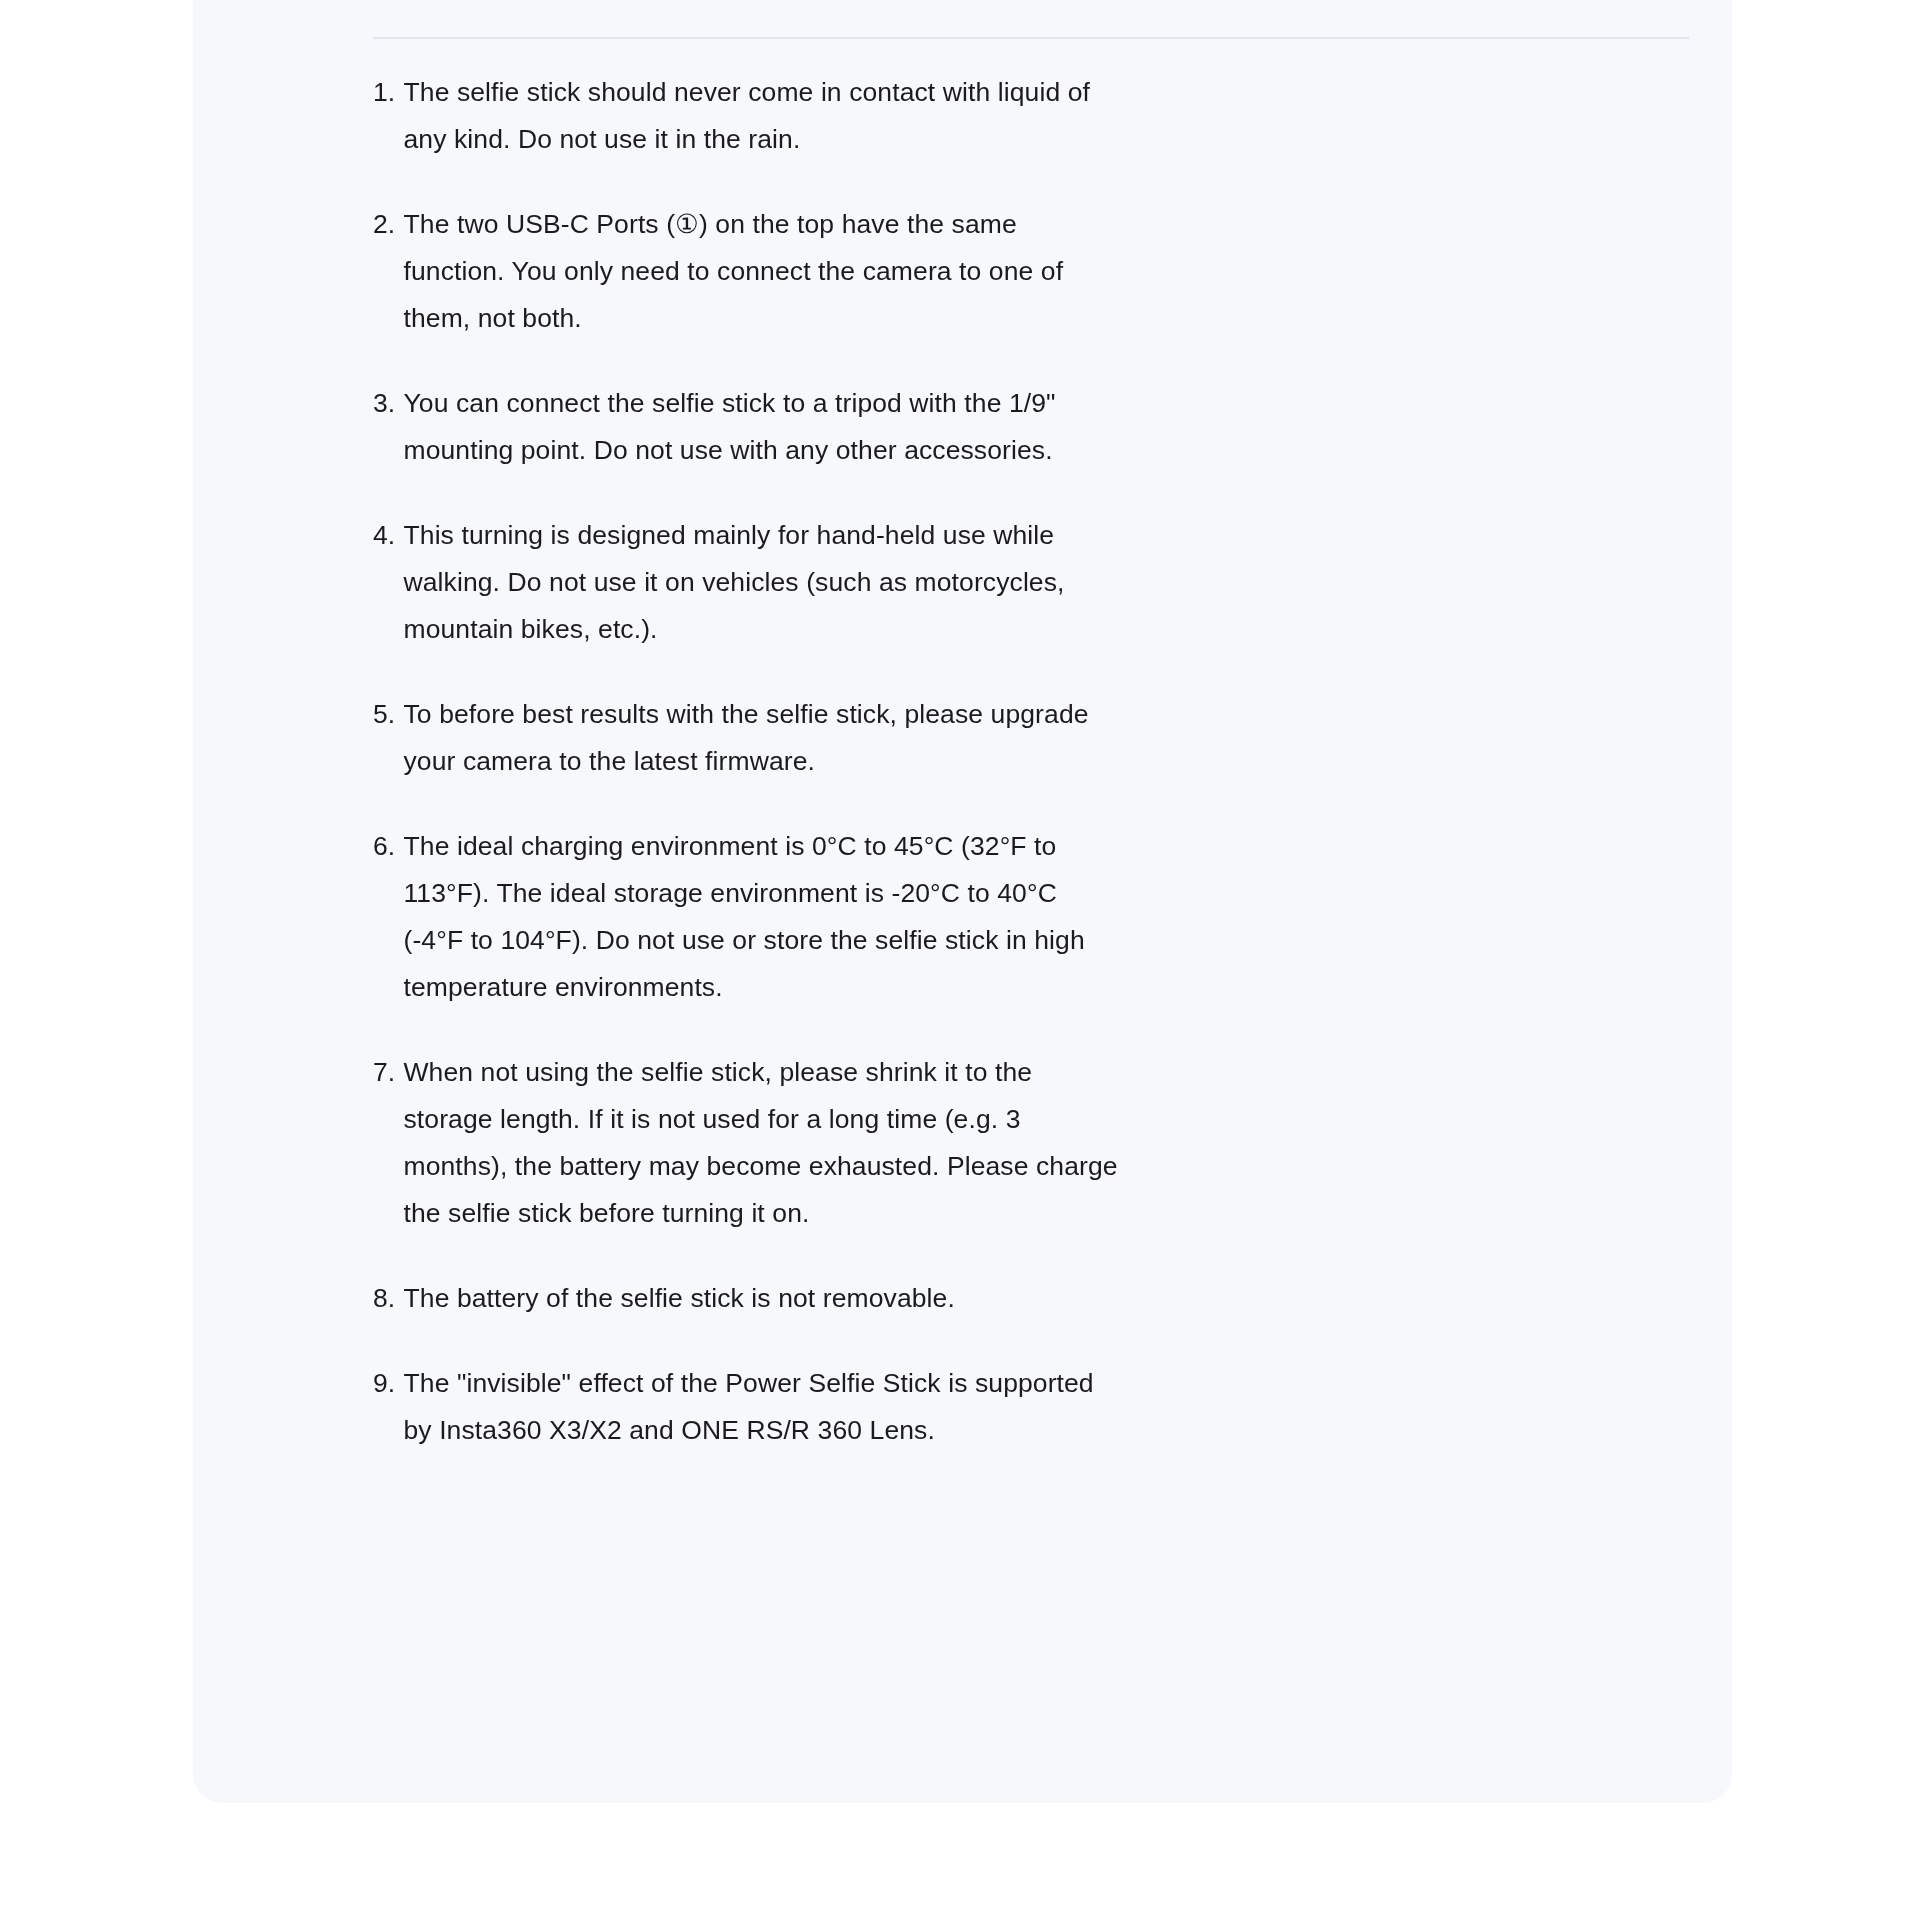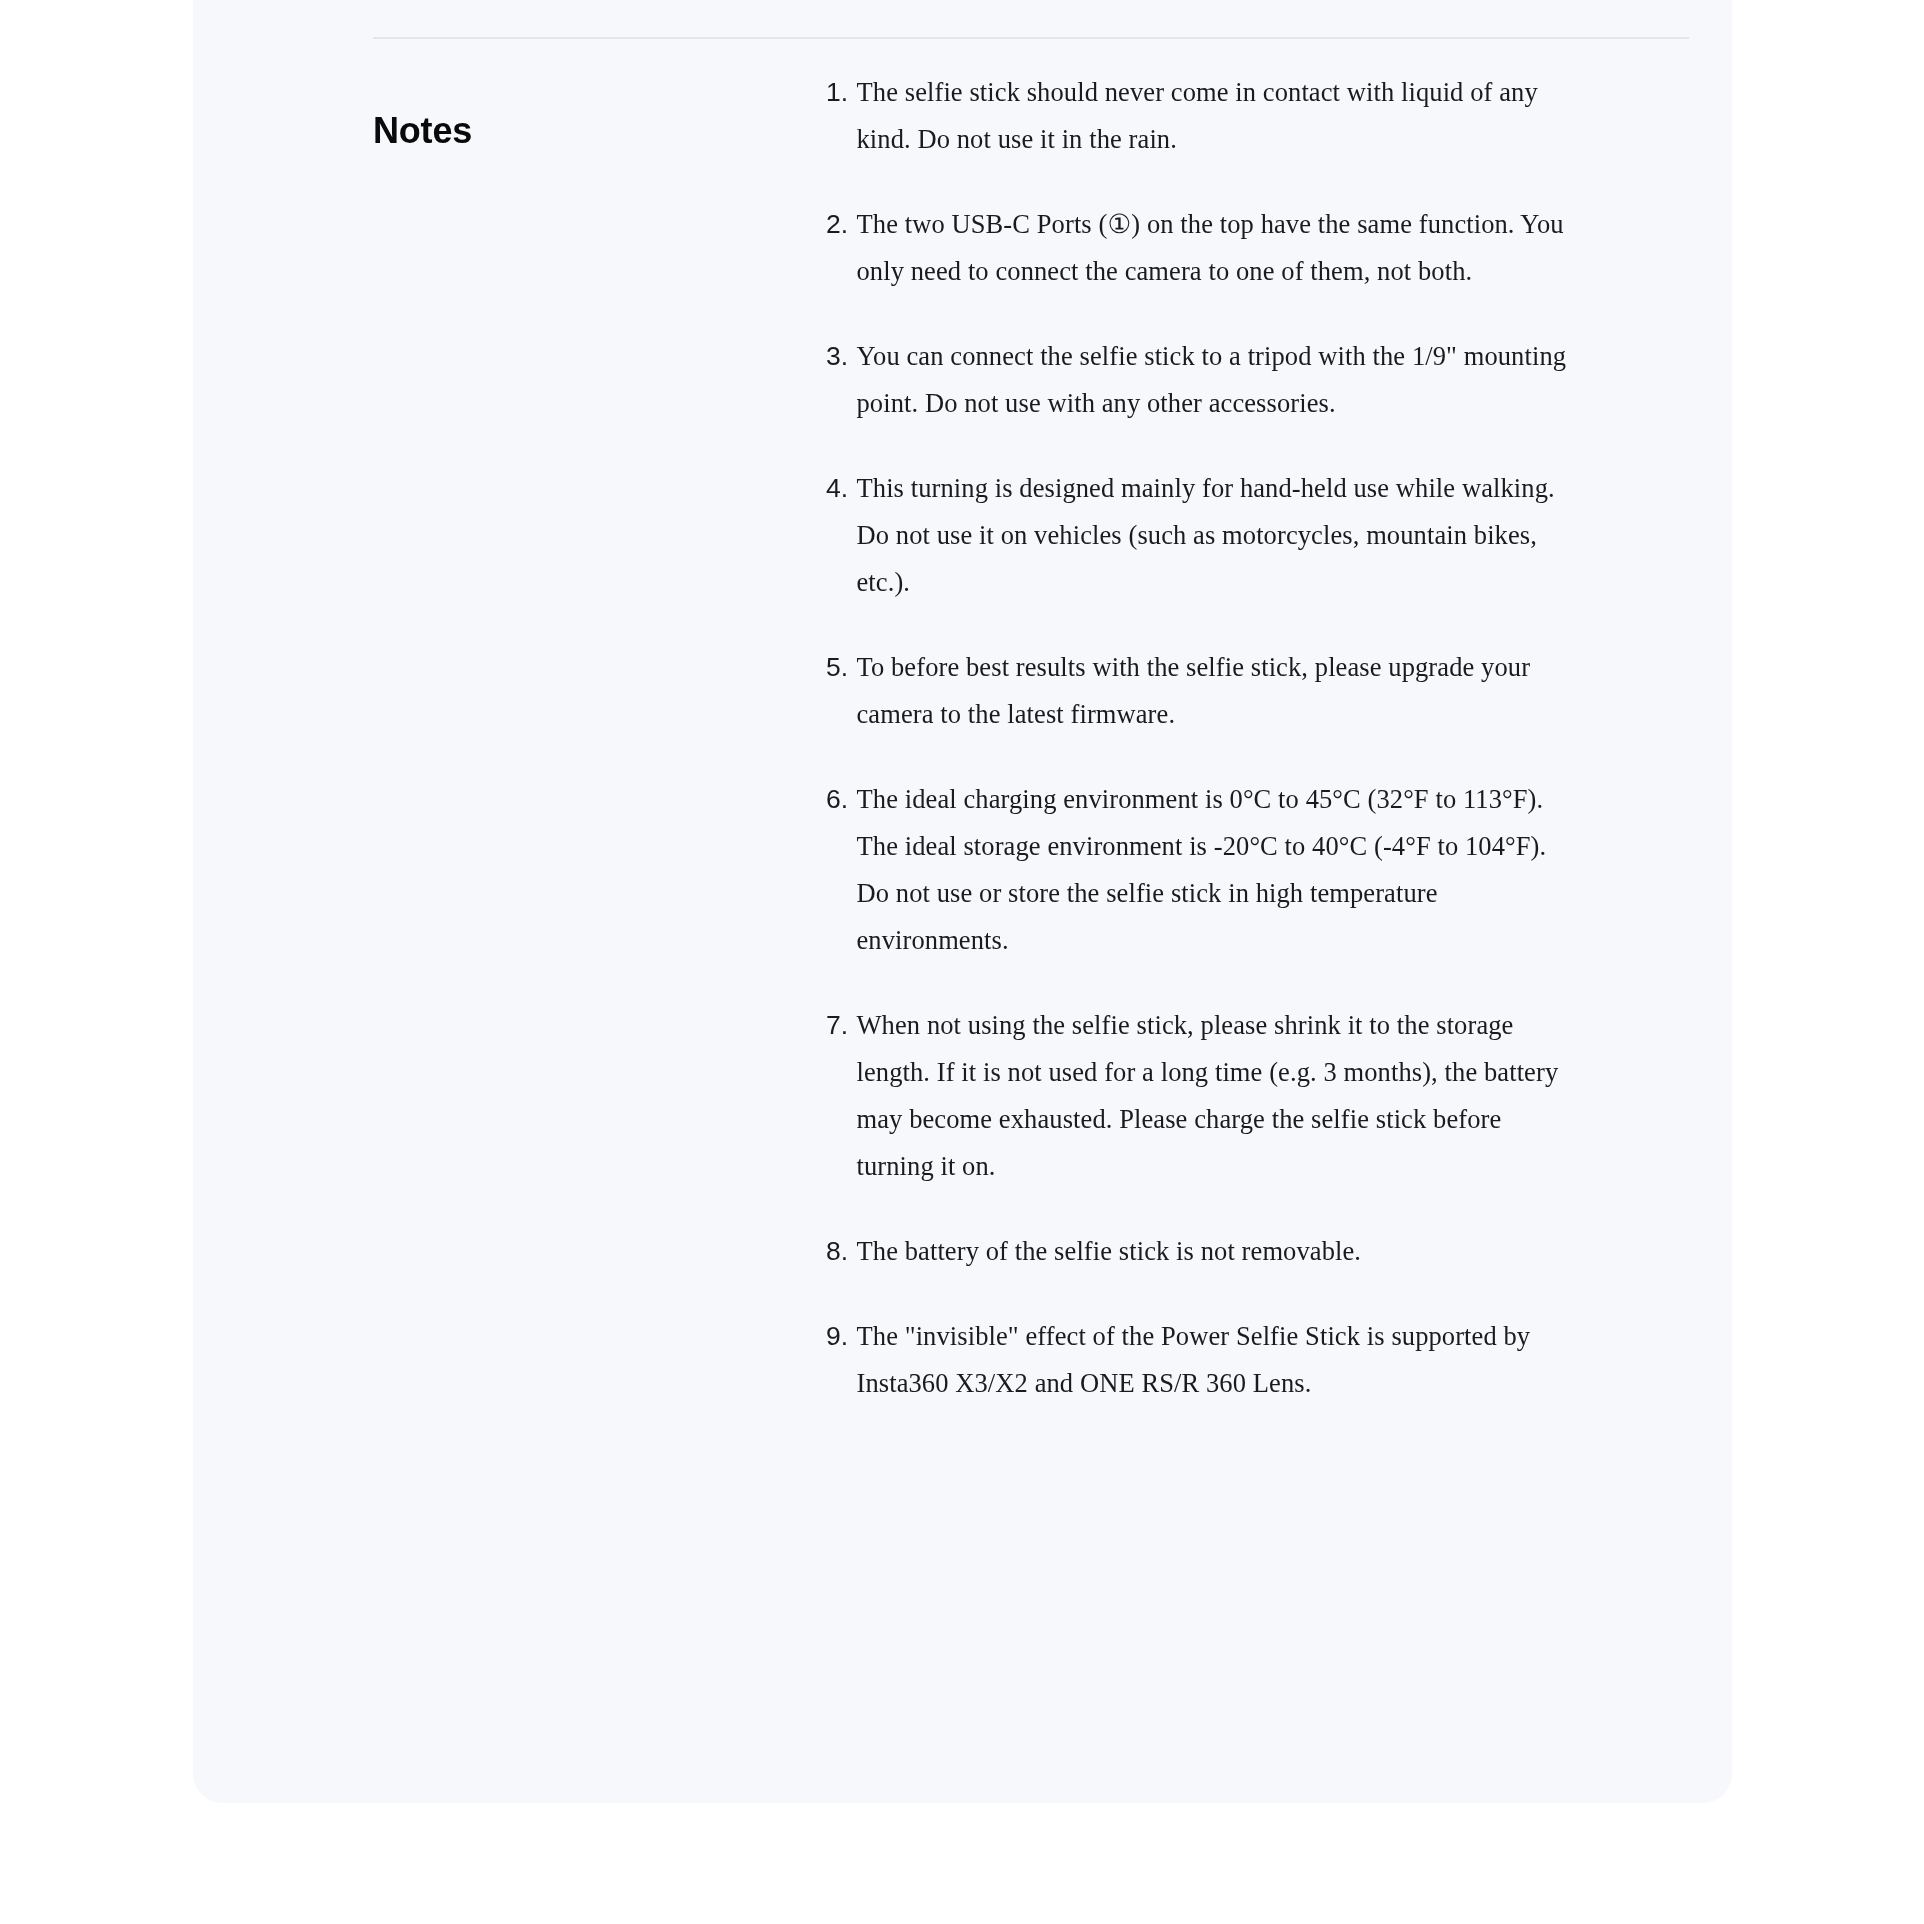--- a/index.html
+++ b/index.html
@@ -83,33 +83,31 @@
     top: 0;
     width: 30.5px;
     text-align: left;
     font-size: 26.5px;
     line-height: 47px;
     color: #1b1b1f;
   }
 
   .note-text {
     display: block;
-    font-family: Liberation Serif, serif;
   }
 </style>
 </head>
 <body>
 
 <div class="page">
 
   <div class="divider"></div>
 
   <div class="content">
 
-    <h2 class="section-title">Notes</h2>
 
     <ol class="notes-list">
       <li class="note-item">
         <span class="note-num">1.</span>
         <span class="note-text">The selfie stick should never come in contact with liquid of any kind. Do not use it in the rain.</span>
       </li>
       <li class="note-item">
         <span class="note-num">2.</span>
         <span class="note-text">The two USB-C Ports (①) on the top have the same function. You only need to connect the camera to one of them, not both.</span>
       </li>

